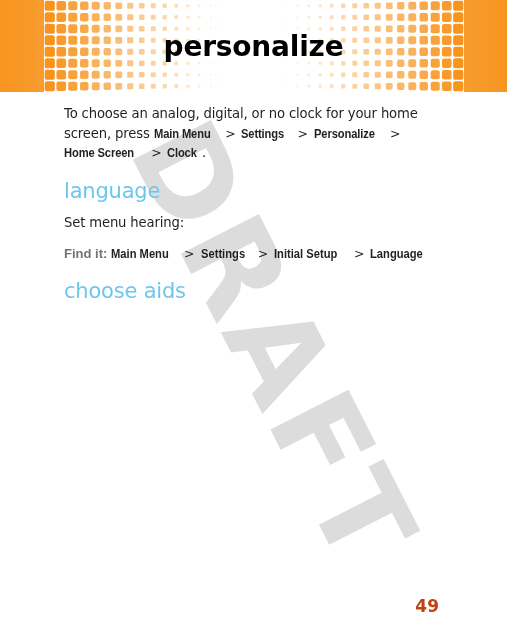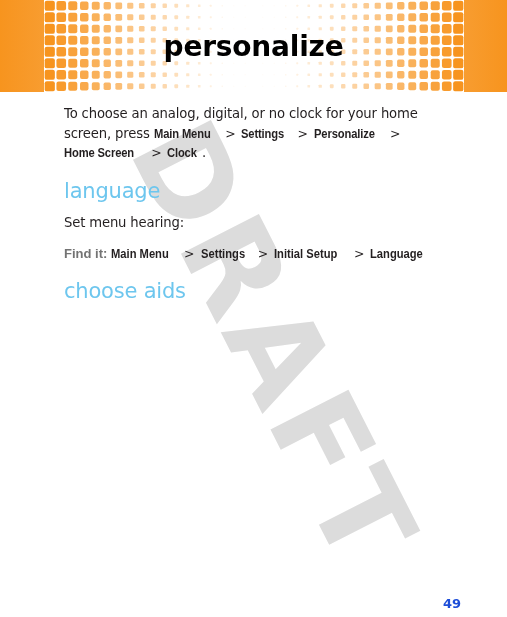--- a/index.html
+++ b/index.html
@@ -127,26 +127,26 @@
     font-size: 13.2px;
     line-height: 19.5px;
     color: #231f20;
     margin: 14px 0 0 0;
     letter-spacing: -0.15px;
   }
 
   
   #page-number {
     position: absolute;
-    right: 46px;
+    right: 68px;
     top: 596px;
     font-family: "DejaVu Sans", sans-serif;
     font-weight: bold;
-    font-size: 13px;
-    color: #1d4ed8;
+    font-size: 17px;
+    color: #c2410c;
     z-index: 2;
   }
 </style>
 </head>
 <body>
 
 <svg id="watermark" viewBox="0 0 507 617" xmlns="http://www.w3.org/2000/svg">
   <text class="draft-text" x="0" y="0" transform="translate(128,150) rotate(63)">DRAFT</text>
 </svg>
 

